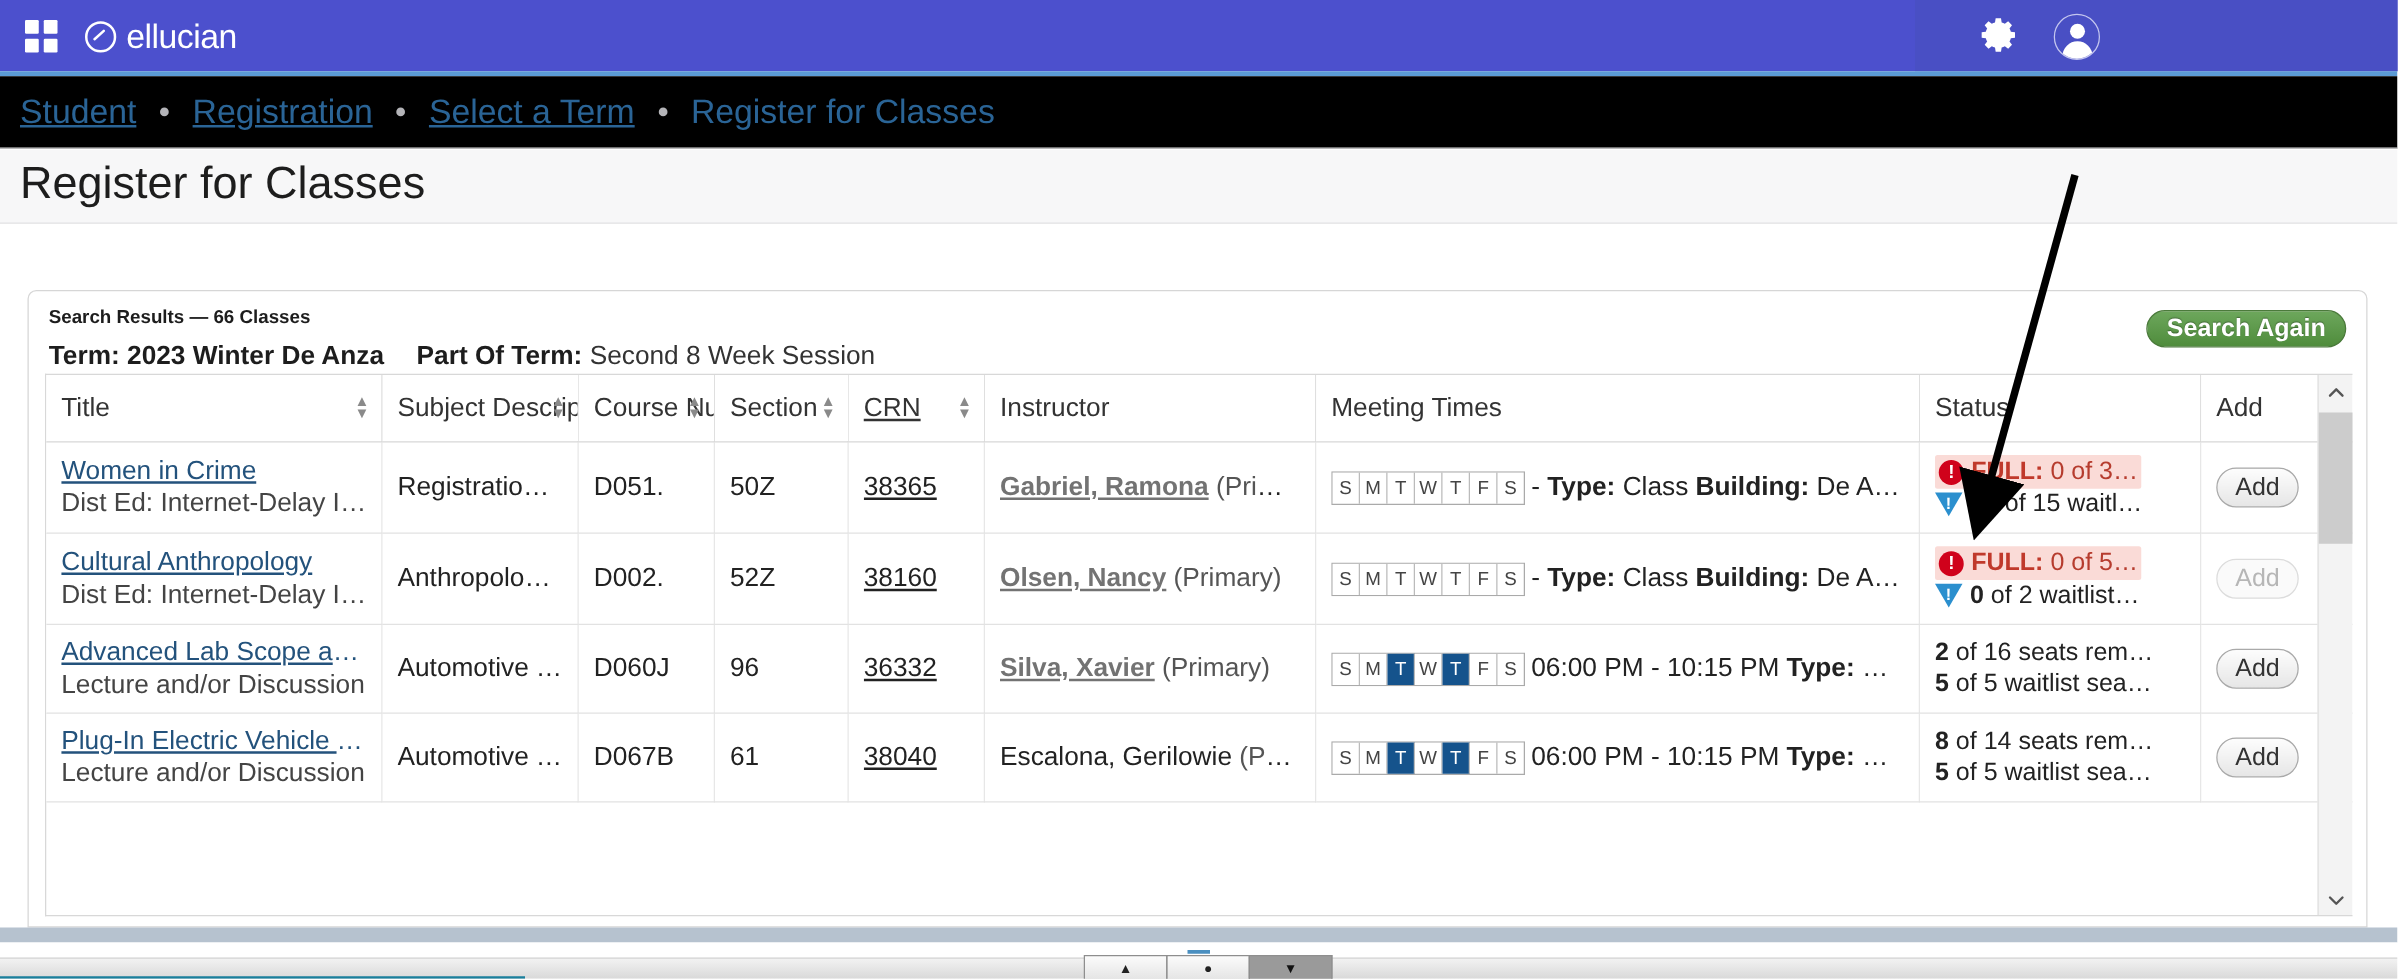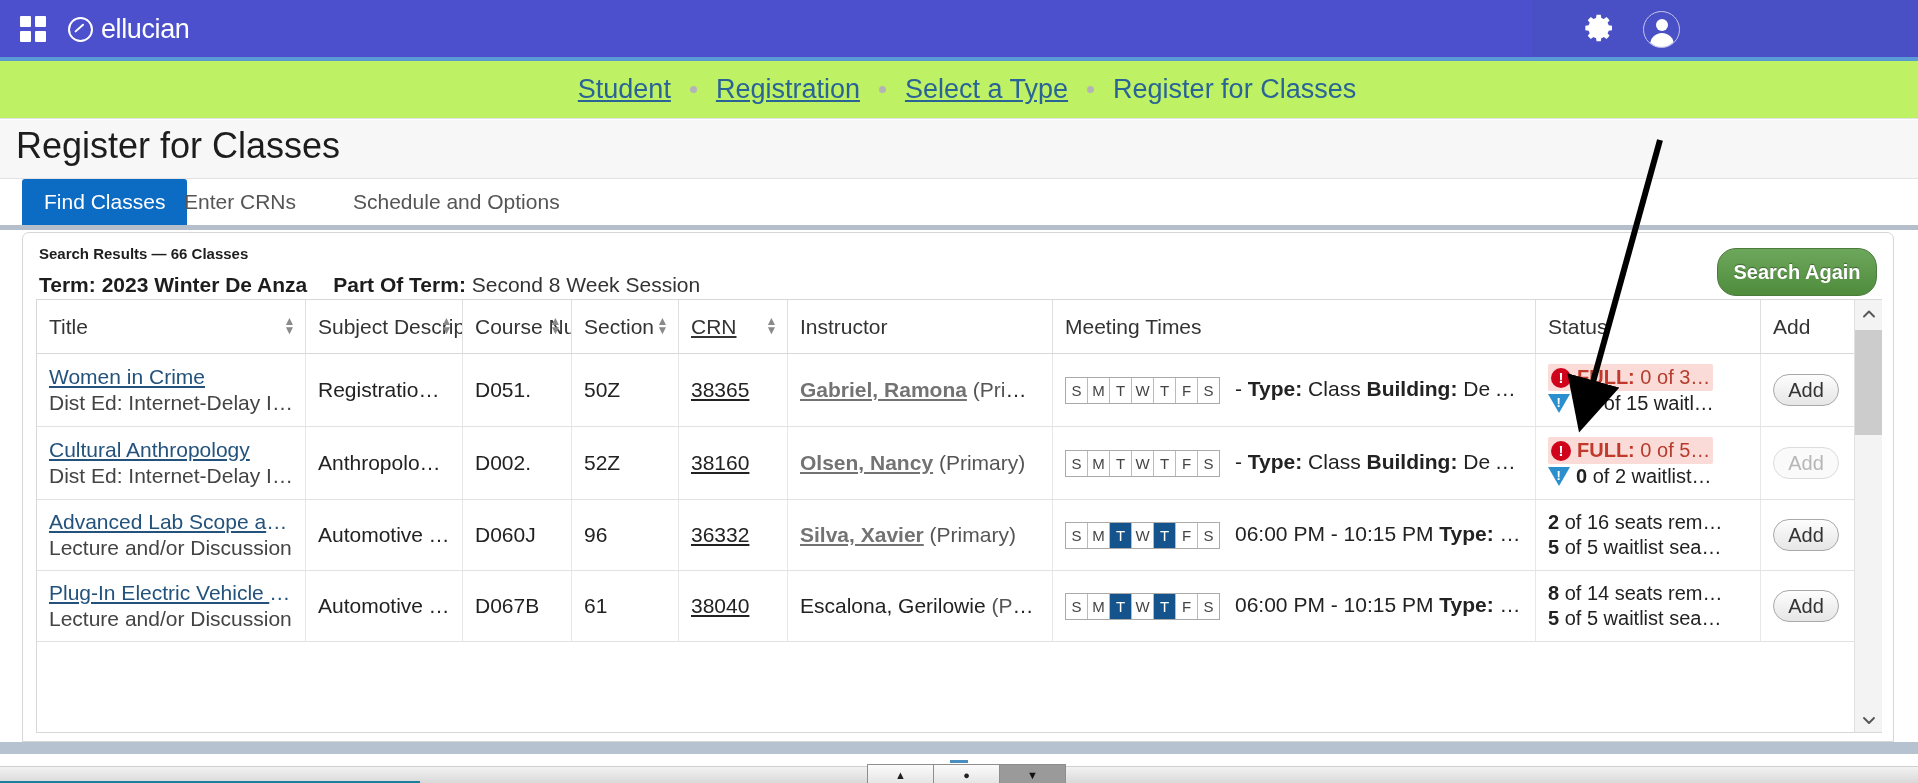--- a/index.html
+++ b/index.html
@@ -57,22 +57,22 @@
     position:absolute; right:14px; top:11px; height:35px; line-height:35px;
     color:#fff; font-size:25px; white-space:nowrap;
   }
   .brand-underline{
     position:absolute; left:0; top:57px; width:1918px; height:4px; background:#5b9bd5;
   }
 
   
   .breadcrumb{
     position:absolute; left:0; top:61px; width:1918px; height:58px;
-    background:#bef264; border-bottom:1px solid #e2e2e4;
-    display:flex; align-items:center; padding-left:16px; box-sizing:border-box;justify-content:center;
+    background:#000000; border-bottom:1px solid #e2e2e4;
+    display:flex; align-items:center; padding-left:16px; box-sizing:border-box;
   }
   .crumb{
     font-size:27px; color:#2a6496; text-decoration:underline; white-space:nowrap; cursor:pointer;
   }
   .crumb.current{ text-decoration:none; color:#2a6496; cursor:default; }
   .crumb-sep{
     width:7px; height:7px; border-radius:50%; background:#b4b4b8; margin:0 19px; flex:none;
   }
 
   
@@ -111,21 +111,21 @@
     position:absolute; left:16px; top:12px; font-size:15px; color:#1d1d1d;
   }
   .sr-line1 b{ font-weight:bold; }
   .sr-line2{
     position:absolute; left:16px; top:40px; font-size:21px; color:#333;
   }
   .sr-line2 b{ font-weight:bold; color:#1d1d1d; }
   .sr-gap{ display:inline-block; width:26px; }
 
   .search-again{
-    position:absolute; right:16px; top:15px; width:160px; height:48px;
+    position:absolute; right:16px; top:15px; width:160px; height:30px;
     border-radius:19px; border:1px solid #4b7a3b;
     background:linear-gradient(#6da75c,#4f8c3c);
     color:#fff; font-size:20px; font-weight:bold; cursor:pointer;
     text-shadow:0 -1px 1px rgba(0,0,0,.35);
   }
 
   
   .tablewrap{
     position:absolute; left:13px; top:66px; width:1846px; height:434px;
     border:1px solid #d8d8d8; border-right:none; box-sizing:border-box;
@@ -167,21 +167,21 @@
   .subttl{
     display:block; color:#444; font-size:21px; margin-top:2px;
     overflow:hidden; text-overflow:ellipsis; white-space:nowrap;
   }
   .cell-el{ display:block; overflow:hidden; text-overflow:ellipsis; white-space:nowrap; font-size:21px; }
   .instr-link{ color:#737373; text-decoration:underline; cursor:pointer;font-weight:bold; }
   .instr-role{ color:#555; }
 
   .daybox{
     display:inline-block; vertical-align:middle; border:1px solid #aaa; border-collapse:collapse;
-    margin-right:15px;
+    margin-right:5px;
   }
   .daybox i{
     display:inline-block; width:21px; height:25px; line-height:25px; text-align:center;
     font-size:15px; color:#444; border-right:1px solid #bbb; font-style:normal; vertical-align:top;
   }
   .daybox i:last-child{ border-right:none; }
   .daybox i.on{ background:#15538c; color:#fff; }
   .mt-text{ font-size:21px; color:#222; }
   .mt-text b{ font-weight:bold; }
 
@@ -288,35 +288,29 @@
     </div>
 
   </div>
   <div class="brand-underline"></div>
 
   <div class="breadcrumb">
     <span class="crumb">Student</span>
     <span class="crumb-sep"></span>
     <span class="crumb">Registration</span>
     <span class="crumb-sep"></span>
-    <span class="crumb">Select a Type</span>
+    <span class="crumb">Select a Term</span>
     <span class="crumb-sep"></span>
     <span class="crumb current">Register for Classes</span>
   </div>
 
   <div class="pagetitle-wrap">
     <div class="pagetitle">Register for Classes</div>
   </div>
 
-  <div class="tabstrip">
-    <div class="tab active" style="left:22px;">Find Classes</div>
-    <div class="tab" style="left:162px;">Enter CRNs</div>
-    <div class="tab" style="left:331px;">Schedule and Options</div>
-    <div class="tab-underline"></div>
-  </div>
 
   <div class="card">
 
     <div class="card-head">
       <div class="sr-line1">
         <b>Search Results</b><b> — </b><b>66 Classes</b>
       </div>
       <div class="sr-line2">
         <b>Term:</b>
         <b>2023 Winter De Anza</b><span class="sr-gap"></span><b>Part Of Term:</b>

